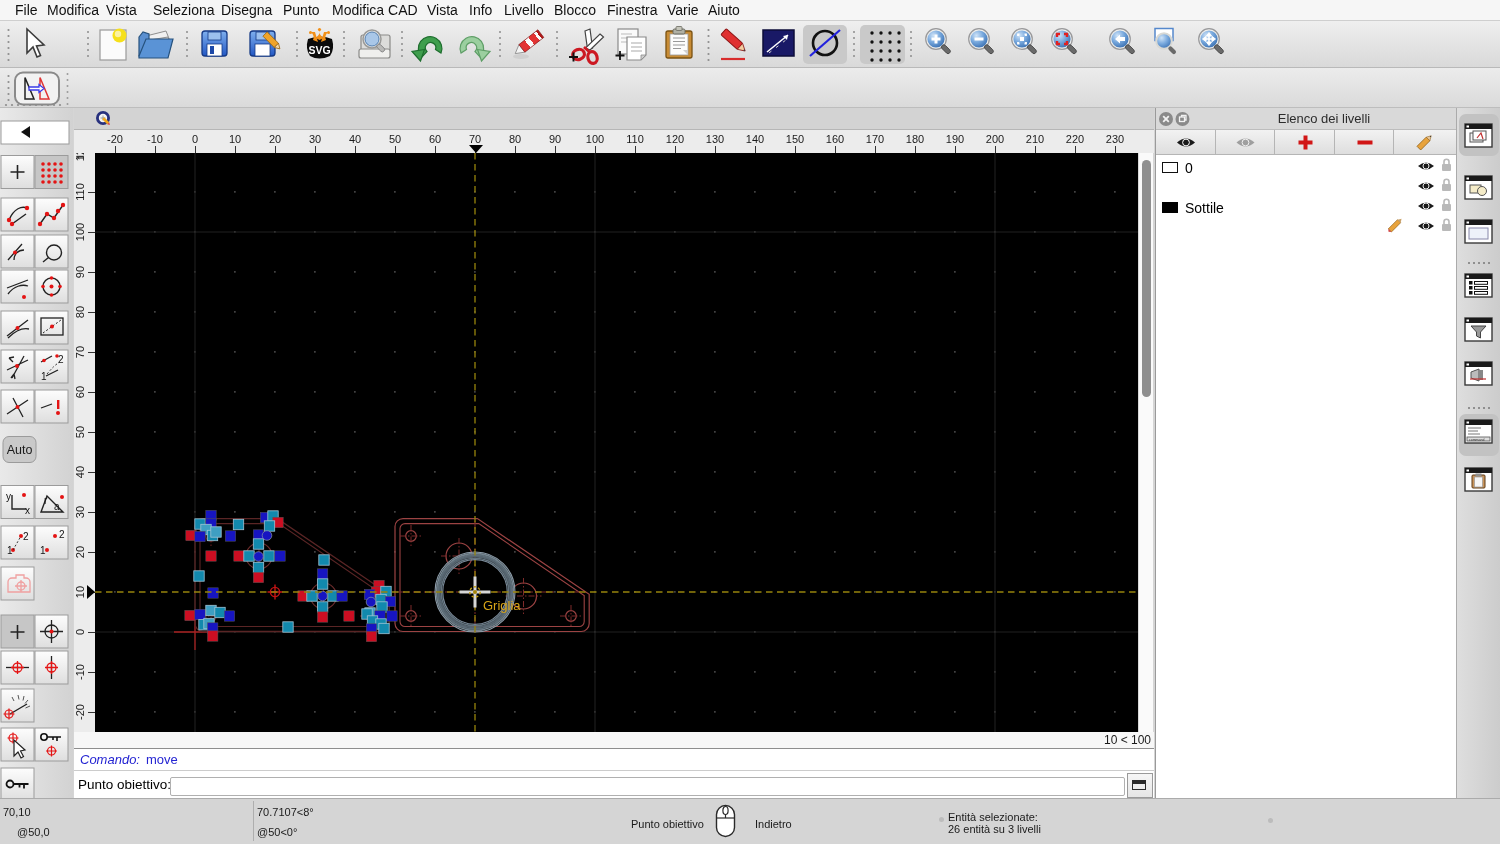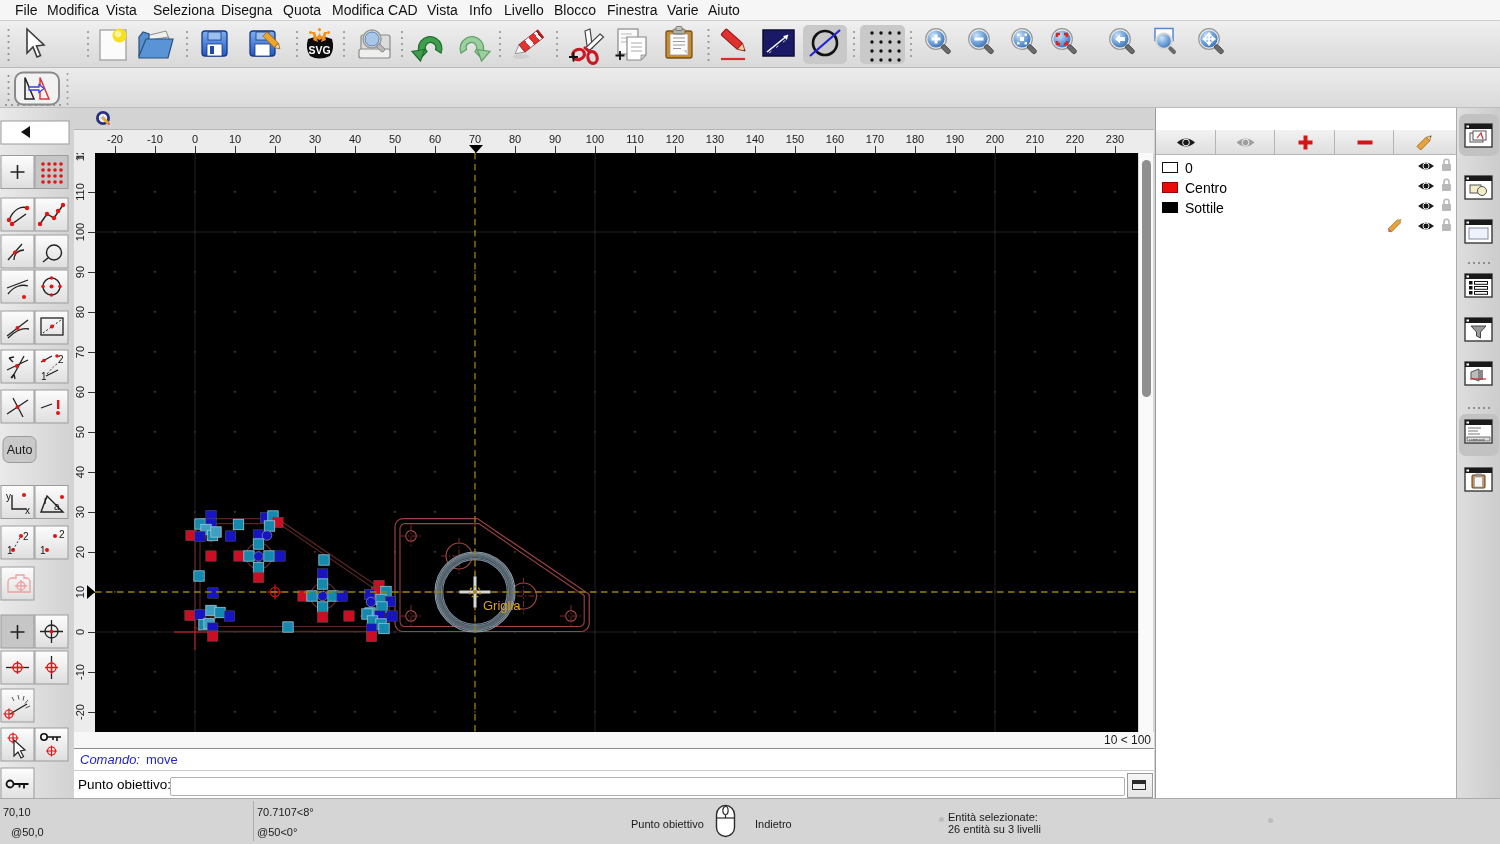--- a/index.html
+++ b/index.html
@@ -34,21 +34,21 @@
 #rightdock { position:absolute; left:1456px; top:108px; width:44px; height:690px; background:linear-gradient(90deg,#dedede,#cccccc); border-left:1px solid #ababab; }
 </style>
 </head>
 <body>
 <div id="menubar">
 <span style="left:15px">File</span>
     <span style="left:47px">Modifica</span>
     <span style="left:106px">Vista</span>
     <span style="left:153px">Seleziona</span>
     <span style="left:221px">Disegna</span>
-    <span style="left:283px">Quota</span>
+    <span style="left:283px">Punto</span>
     <span style="left:332px">Modifica CAD</span>
     <span style="left:427px">Vista</span>
     <span style="left:469px">Info</span>
     <span style="left:504px">Livello</span>
     <span style="left:554px">Blocco</span>
     <span style="left:607px">Finestra</span>
     <span style="left:667px">Varie</span>
     <span style="left:708px">Aiuto</span>
 </div>
 <div id="toolbar1">
@@ -731,38 +731,48 @@
 <div id="cmdrow2">
 <span style="position:absolute;left:4px;top:6px;font-size:13.5px;color:#000;">Punto obiettivo:</span>
 <div style="position:absolute;left:96px;top:6px;width:955px;height:19px;background:#fff;border:1px solid #b0b0b0;border-radius:2px;"></div>
 <div style="position:absolute;left:1053px;top:2px;width:26px;height:25px;background:linear-gradient(#f6f6f6,#e6e6e6);border:1px solid #9a9a9a;">
 <div style="position:absolute;left:4px;top:6px;width:14px;height:10px;border:1.6px solid #2a2a2a;"></div>
 <div style="position:absolute;left:4px;top:6px;width:14px;height:3.5px;background:#2a2a2a;"></div>
 </div>
 </div>
 <div id="statusbar">
 <span style="position:absolute;left:3px;top:7px;">70,10</span>
-<span style="position:absolute;left:11px;top:27px;">@50,0</span>
+<span style="position:absolute;left:17px;top:27px;">@50,0</span>
 <div style="position:absolute;left:253px;top:2px;width:1px;height:40px;background:#aeaeae;"></div>
 <span style="position:absolute;left:257px;top:7px;">70.7107&lt;8°</span>
 <span style="position:absolute;left:257px;top:27px;">@50&lt;0°</span>
 <span style="position:absolute;left:631px;top:19px;">Punto obiettivo</span>
 <svg width="24" height="36" style="position:absolute;left:714px;top:5px;">
 <rect x="2.5" y="1.5" width="18" height="31" rx="9" fill="#fff" stroke="#2a2a2a" stroke-width="1.4"></rect>
 <line x1="11.5" y1="1.5" x2="11.5" y2="14" stroke="#2a2a2a" stroke-width="1.2"></line>
 <line x1="2.5" y1="14" x2="20.5" y2="14" stroke="#2a2a2a" stroke-width="1.2"></line>
 <ellipse cx="11.5" cy="6.5" rx="2.6" ry="4" fill="#fff" stroke="#2a2a2a" stroke-width="1.2"></ellipse>
 </svg>
 <span style="position:absolute;left:755px;top:19px;">Indietro</span>
 <div style="position:absolute;left:939px;top:18px;width:5px;height:5px;border-radius:3px;background:#bcbcbc;"></div>
 <div style="position:absolute;left:1268px;top:19px;width:5px;height:5px;border-radius:3px;background:#bcbcbc;"></div>
 <span style="position:absolute;left:948px;top:12px;">Entità selezionate:</span>
 <span style="position:absolute;left:948px;top:24px;">26 entità su 3 livelli</span>
 </div>
 <div id="layerpanel">
+  <div id="lphead">
+      <div class="t">Elenco dei livelli</div>
+    <svg width="40" height="22" style="position:absolute;left:0;top:0">
+      <circle cx="10" cy="11" r="7" fill="#8a8a8a"></circle>
+        <path d="M7.2 8.2 L12.8 13.8 M12.8 8.2 L7.2 13.8" stroke="#f2f2f2" stroke-width="1.8"></path>
+      <circle cx="26.5" cy="11" r="7" fill="#8a8a8a"></circle>
+        <rect x="23.5" y="9" width="5" height="4.5" fill="none" stroke="#f2f2f2" stroke-width="1.3"></rect>
+        <path d="M25.5 9 v-1.5 h4.5 v4.5 h-1.5" fill="none" stroke="#f2f2f2" stroke-width="1.3"></path>
+    </svg>
+  </div>
   <div id="lptools">
     <div class="cell" style="left:0;width:60px"></div>
     <div class="cell" style="left:60px;width:59px"></div>
     <div class="cell" style="left:119px;width:60px"></div>
     <div class="cell" style="left:179px;width:59px"></div>
     <div class="cell" style="left:238px;width:60px;border-right:none"></div>
     <svg width="300" height="25" style="position:absolute;left:0;top:0">
       <g id="eyeb">
           <path d="M21 12.5 q9 -8 18 0 q-9 8 -18 0 z" fill="#1a1a1a"></path>
           <circle cx="30" cy="12.5" r="3.4" fill="#1a1a1a" stroke="#fff" stroke-width="1"></circle>
@@ -777,24 +787,20 @@
           <rect x="-8" y="-2.6" width="13" height="5.2" fill="#e8a33c" stroke="#8a5a10" stroke-width="0.7"></rect>
           <path d="M5 -2.6 l4.5 2.6 -4.5 2.6 z" fill="#e8c79a" stroke="#8a5a10" stroke-width="0.5"></path>
           <path d="M8.1 -0.8 l1.4 0.8 -1.4 0.8 z" fill="#333"></path>
         </g>
     </svg>
   </div>
   <div class="lrow" style="top:51px">
       <span style="position:absolute;left:6px;top:3px;width:16px;height:11px;background:#fff;border:1.6px solid #111;"></span>
       <span style="position:absolute;left:29px;top:1px;">0</span>
     </div>
-  <div class="lrow" style="top:70.5px">
-      <span style="position:absolute;left:6px;top:3px;width:16px;height:11px;background:#e80c0c;border:1px solid #900;"></span>
-      <span style="position:absolute;left:29px;top:1px;">Centro</span>
-    </div>
   <div class="lrow" style="top:90.5px">
       <span style="position:absolute;left:6px;top:3px;width:16px;height:11px;background:#000;"></span>
       <span style="position:absolute;left:29px;top:1px;">Sottile</span>
     </div>
   <svg width="70" height="90" style="position:absolute;left:230px;top:48px">
     <g id="peye">
         <path d="M32 10 q8 -7 16 0 q-8 7 -16 0 z" fill="#1a1a1a"></path>
         <circle cx="40" cy="10" r="3" fill="#1a1a1a" stroke="#fff" stroke-width="0.9"></circle>
       </g>
     <use href="#peye" y="20"></use>

